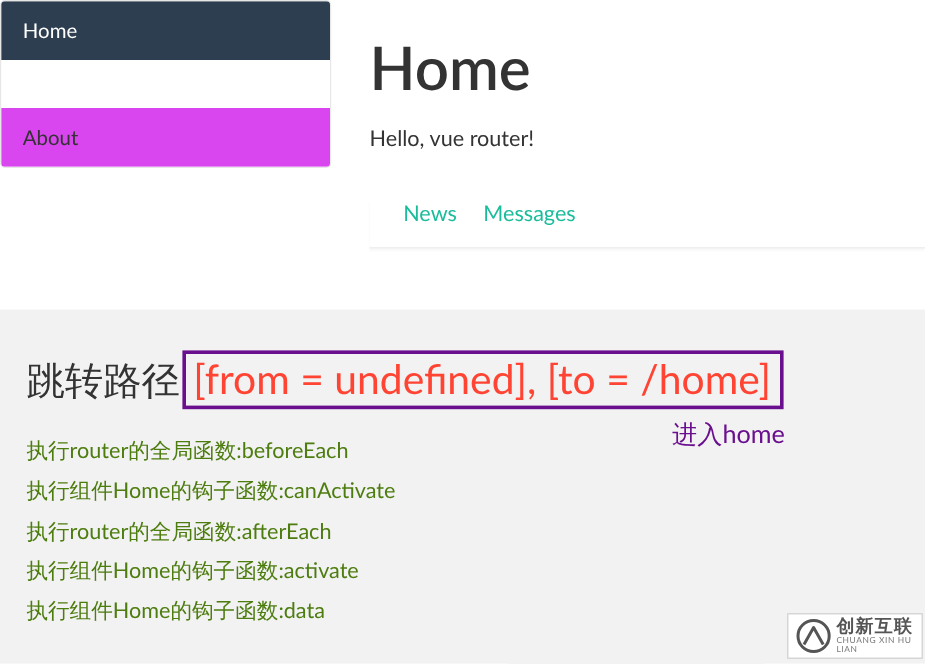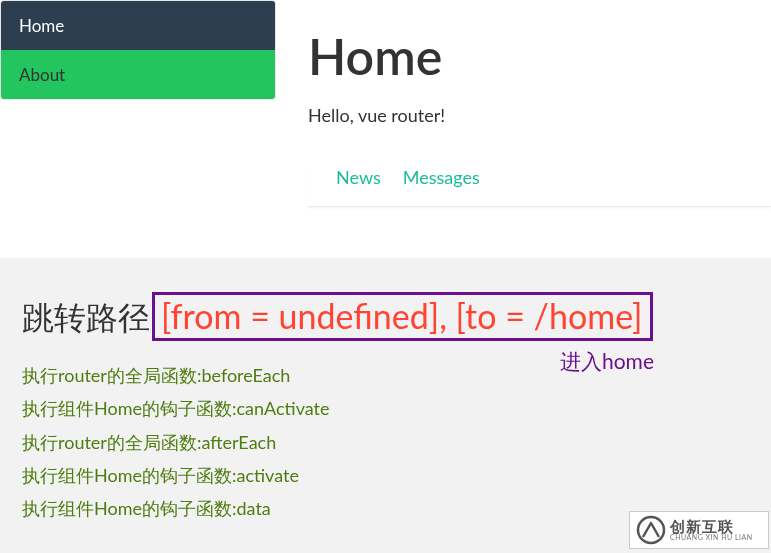--- a/index.html
+++ b/index.html
@@ -29,21 +29,22 @@
     padding: 14px 18px;
     font-size: 17px;
     cursor: pointer;
   }
   .sidebar .nav-item.active {
     background: #2c3e50;
     color: #fff;
   }
   .sidebar .nav-item:not(.active) {
     color: #333;
-    background:#22c55e;
+    background:#d946ef;
+    margin-top:40px;
   }
   .content {
     flex: 1;
     padding: 26px 0 0 32px;
     position: relative;
   }
   .content h1 {
     font-size: 50px;
     font-weight: 600;
     color: #333;
@@ -113,21 +114,21 @@
   .log-line {
     color: #4d7c0f;
     font-size: 18px;
     line-height: 1.85;
   }
 
   .watermark {
     position: absolute;
     right: 2px;
     bottom: 4px;
-    width: 140px;
+    width: 113px;
     height: 38px;
     border: 1px solid #ccc;
     background: #fff;
     display: flex;
     align-items: center;
     gap: 4px;
     padding: 2px 6px;
     font-size: 11px;
     color: #555;
     overflow:hidden;

